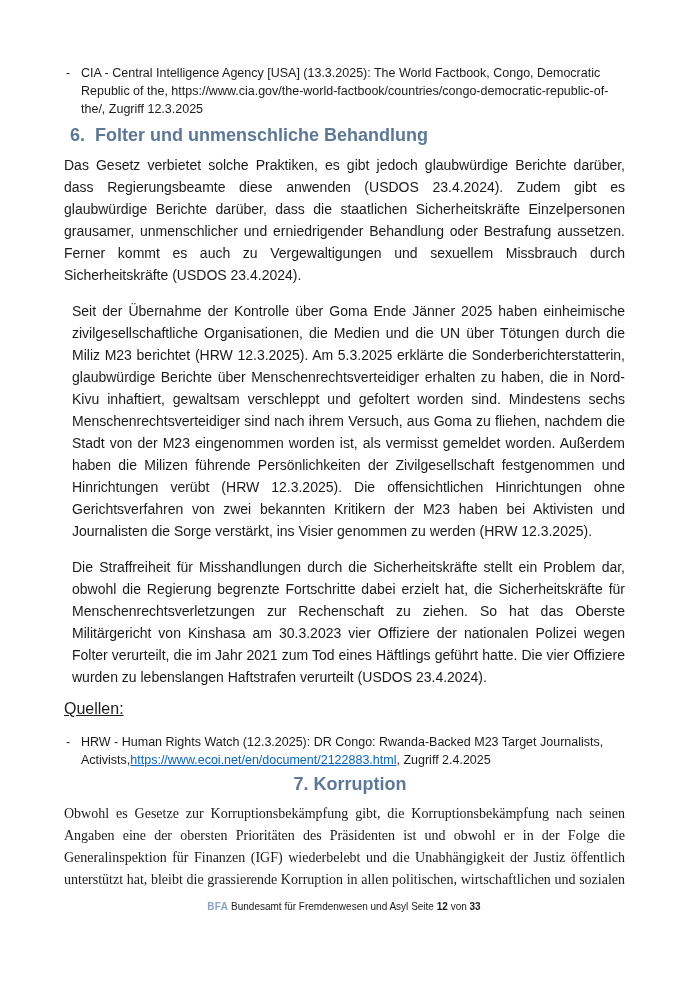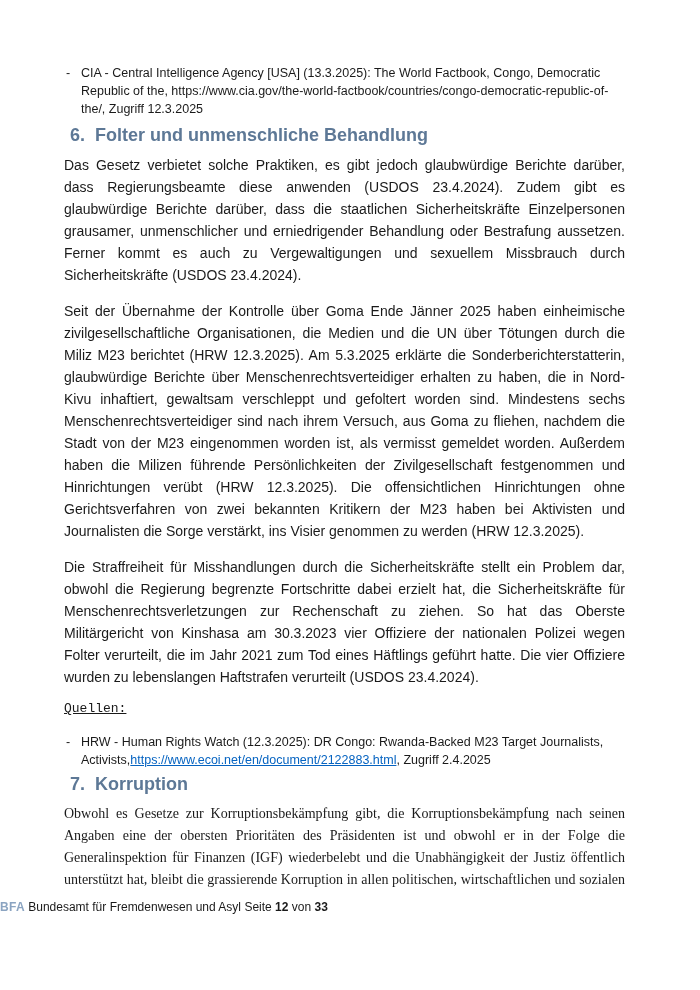--- a/index.html
+++ b/index.html
@@ -47,57 +47,57 @@
     padding-left: 6px;
     font-size: 18px;
     font-weight: bold;
     color: var(--heading, #5d7896);
     line-height: 18px;
   }
   h2.sec .h-num {
     display: inline-block;
     width: 25px;
   }
-  h2.sec.second { margin-top: 6px; }
+  h2.sec.second { margin-top: 6px; text-align: center; }
 
   
   p.body {
     margin: 13px 0 0 0;
     font-size: 14px;
     line-height: 22px;
     text-align: justify;
     color: #1a1a1a;
   }
   p.body.first { margin-top: 10px; }
-  p.body.gap   { margin-top: 14px; }
+  p.body.gap   { margin-top: 14px; margin-left: 8px; }
   p.body.continues { text-align-last: justify; font-family: Liberation Serif, serif; }
 
   
   p.quellen {
     margin: 12px 0 16px 0;
-    font-size: 13px;
+    font-size: 16px;
     line-height: 17px;
-    font-family: Liberation Mono, monospace;
   }
   p.quellen .u { text-decoration: underline; }
 
   
   a.doc-link {
     color: var(--link, #0563c1);
     text-decoration: underline;
     cursor: pointer;
   }
 
   
   .footer {
     position: absolute;
     left: 0;
     right: 0;
     top: 901px;
-    font-size: 12px;
+    text-align: center;
+    font-size: 10px;
     line-height: 12px;
     color: #1a1a1a;
     white-space: nowrap;
   }
   .footer .logo {
     color: var(--footer_logo, #8ba4c1);
     font-weight: bold;
     letter-spacing: 0.3px;
   }
   .footer .bold { font-weight: bold; }

